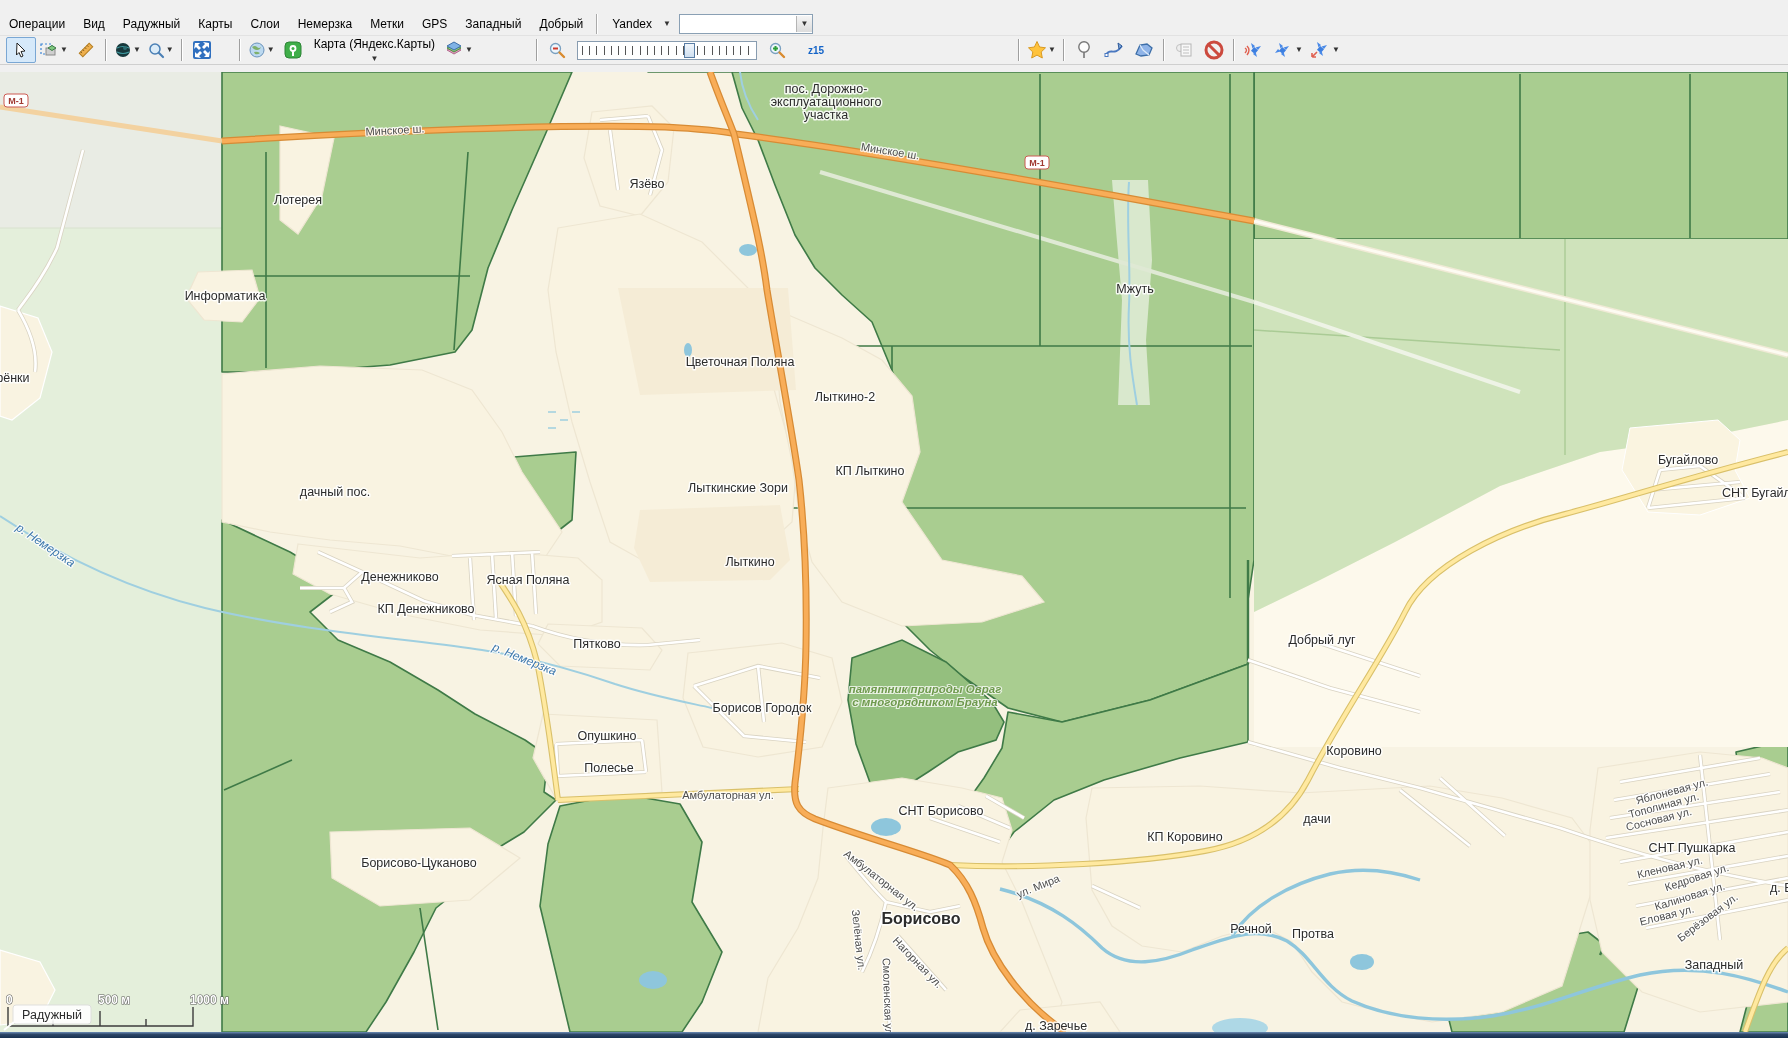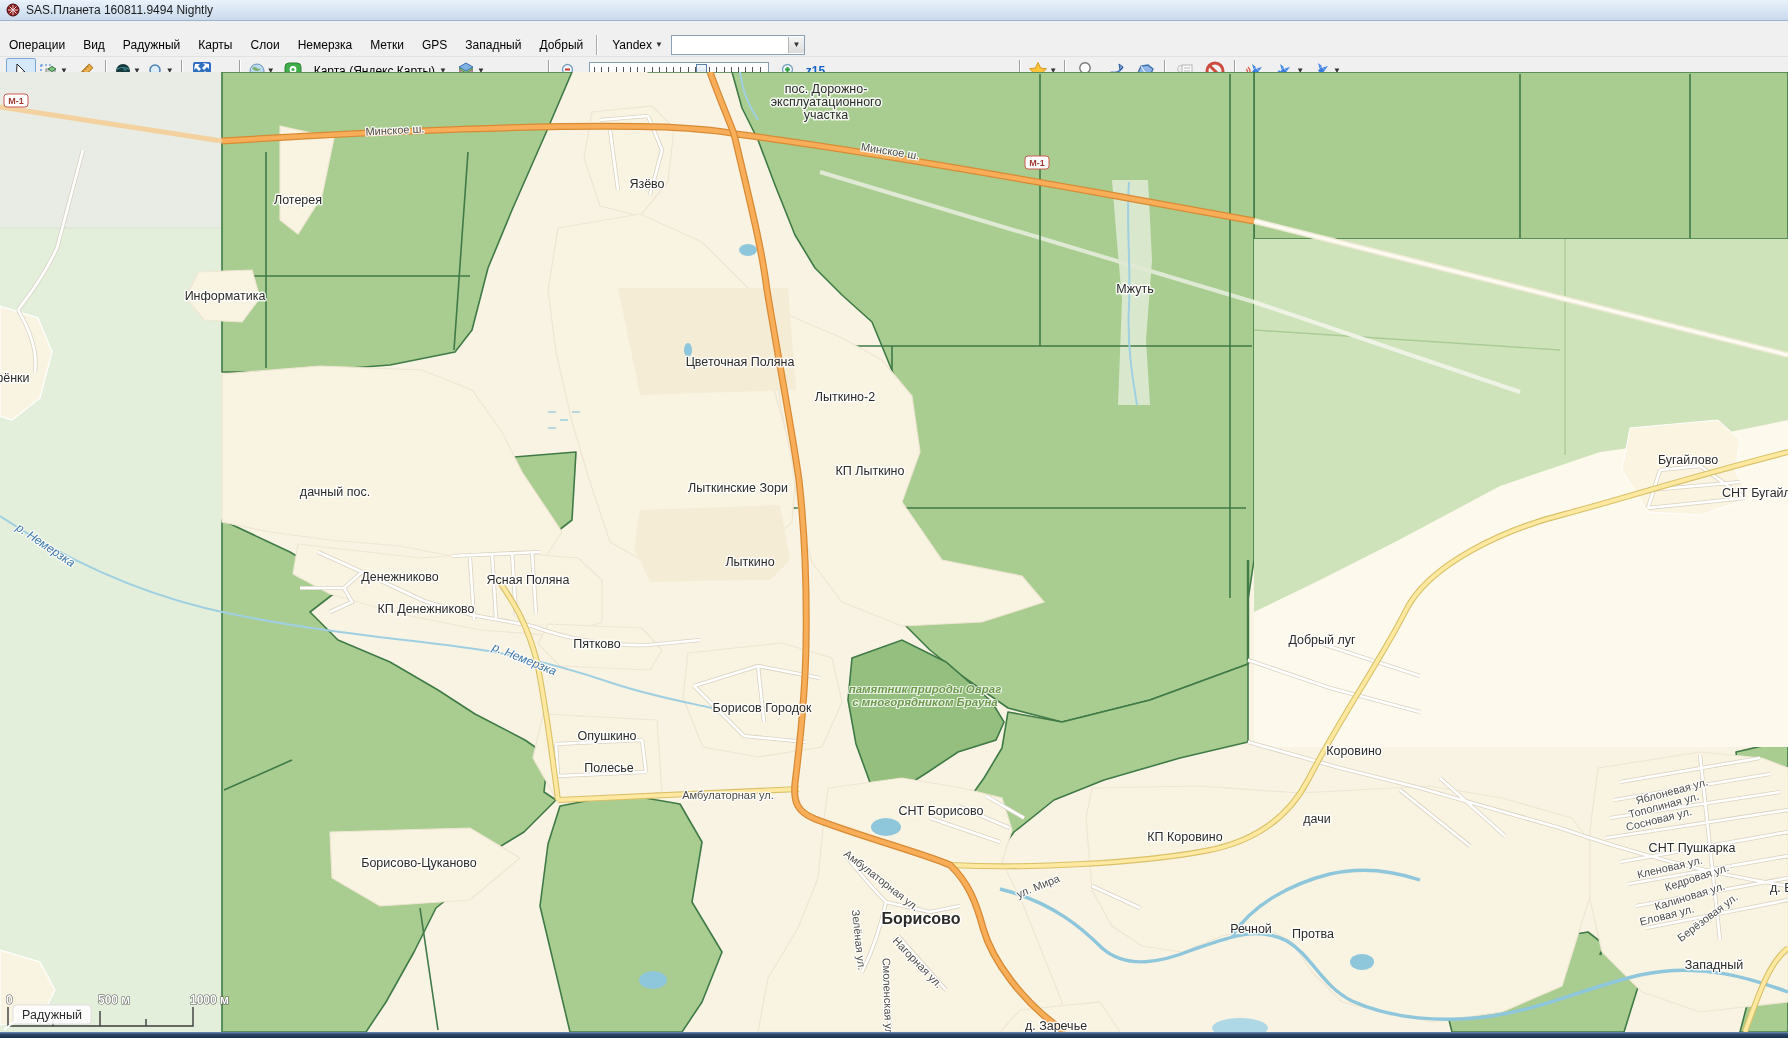--- a/index.html
+++ b/index.html
@@ -6,41 +6,41 @@
   #app{position:relative;width:1788px;height:1038px;overflow:hidden;background:#f0f0f0;}
   
   #titlebar{height:20px;background:linear-gradient(#eaf2fb,#c9daec);border-bottom:1px solid #9db4cb;
     display:flex;align-items:center;padding:0 6px;font-size:12px;color:#1a1a1a;}
   #titlebar .appicon{width:14px;height:14px;margin-right:6px;flex:0 0 auto;}
   
   #menubar{height:23px;background:#f0f0f0;display:flex;align-items:center;font-size:12px;color:#000;
     border-bottom:1px solid #e2e2e2;margin-top:12px;}
   .menu-item{padding:3px 9px;cursor:default;}
   .vsep{width:0;height:20px;border-left:1px solid #aaa;border-right:1px solid #fff;margin:0 4px;}
-  #source-dd{padding:3px 4px 3px 10px;display:flex;align-items:center;gap:3px;}
+  #source-dd{padding:3px 4px 3px 10px;display:flex;align-items:center;gap:11px;}
   .caret{font-size:8px;color:#333;line-height:1;}
   #source-combo{width:132px;height:18px;background:#fff;border:1px solid #8aa0b4;display:flex;align-items:center;
     justify-content:space-between;margin-left:4px;}
   #source-combo .cbtext{font-size:11px;padding-left:4px;color:#333;}
   #source-combo .cbbtn{width:15px;height:16px;background:linear-gradient(#f4f4f4,#dcdcdc);border-left:1px solid #b5b5b5;
     display:flex;align-items:center;justify-content:center;}
   
   #toolbar{height:28px;background:#f0f0f0;border-bottom:1px solid #cfcfcf;display:flex;align-items:center;padding-left:6px;}
   .tbtn{height:24px;min-width:24px;display:flex;align-items:center;justify-content:center;border:1px solid transparent;
     border-radius:2px;gap:1px;padding:0 2px;}
   .tbtn.sel{background:#d6e9fa;border-color:#7aa7d4;}
   .tbtn.disabled{opacity:.55;}
   .tsep{width:0;height:22px;border-left:1px solid #9f9f9f;border-right:1px solid #fff;margin:0 4px;}
-  #maptype-btn{font-size:12px;color:#000;gap:4px;padding:0 5px;}
+  #maptype-btn{font-size:12px;color:#000;gap:4px;padding:0 5px;flex-direction:column;}
   #zoom-slider{width:178px;height:17px;background:#fff;border:1px solid #889cb0;position:relative;margin:0 5px;}
   #zoom-slider .ticks{position:absolute;left:4px;right:4px;top:4px;bottom:4px;
     background:repeating-linear-gradient(90deg,#555 0 1px,transparent 1px 7.2px);}
   #zoom-thumb{position:absolute;left:106px;top:1px;width:9px;height:13px;background:linear-gradient(#f2f7fc,#cfdff0);
     border:1px solid #5a7ea6;}
-  #zoom-label{color:#1464c8;font-weight:bold;font-size:12px;margin-left:2px;}
+  #zoom-label{color:#1464c8;font-weight:bold;font-size:10px;margin-left:16px;}
   .spacer{width:190px;}
   
   #map{position:absolute;top:72px;left:0;width:1788px;height:960px;}
   #taskbar{position:absolute;left:0;bottom:0;width:1788px;height:6px;
     background:linear-gradient(#6c8cb5,#2c4668 40%,#17304f);}
   svg text{font-family:"Liberation Sans",sans-serif;}
   .lbl{font-size:12.5px;fill:#2b2b2b;text-anchor:middle;paint-order:stroke;stroke:#ffffff;stroke-width:3px;
     stroke-linejoin:round;stroke-opacity:.85;}
   .lbl-big{font-size:16px;font-weight:600;}
   .lbl-start{text-anchor:start;}
@@ -51,27 +51,20 @@
   .nat{font-size:11.5px;font-style:italic;font-weight:600;fill:#6f9a4e;text-anchor:middle;paint-order:stroke;
     stroke:#fff;stroke-width:2.2px;stroke-opacity:.75;}
   .scl{font-size:12px;font-weight:bold;fill:#fff;text-anchor:start;paint-order:stroke;stroke:#555;stroke-width:1px;}
   .shield-txt{font-size:9px;font-weight:bold;fill:#a03a32;text-anchor:middle;}
 </style>
 </head>
 <body>
 
 <div id="app">
 
-  <div id="titlebar">
-    <svg class="appicon" viewBox="0 0 14 14">
-      <circle cx="7" cy="7" r="6" fill="#8b1e1e" stroke="#4a0d0d"></circle>
-      <path d="M2,7 H12 M7,2 V12 M3.5,3.5 L10.5,10.5 M10.5,3.5 L3.5,10.5" stroke="#f2d8d8" stroke-width="1"></path>
-    </svg>
-    <span>SAS.Планета 160811.9494 Nightly</span>
-  </div>
 
   <div id="menubar">
     <span class="menu-item">Операции</span>
     <span class="menu-item">Вид</span>
     <span class="menu-item">Радужный</span>
     <span class="menu-item">Карты</span>
     <span class="menu-item">Слои</span>
     <span class="menu-item">Немерзка</span>
     <span class="menu-item">Метки</span>
     <span class="menu-item">GPS</span>

